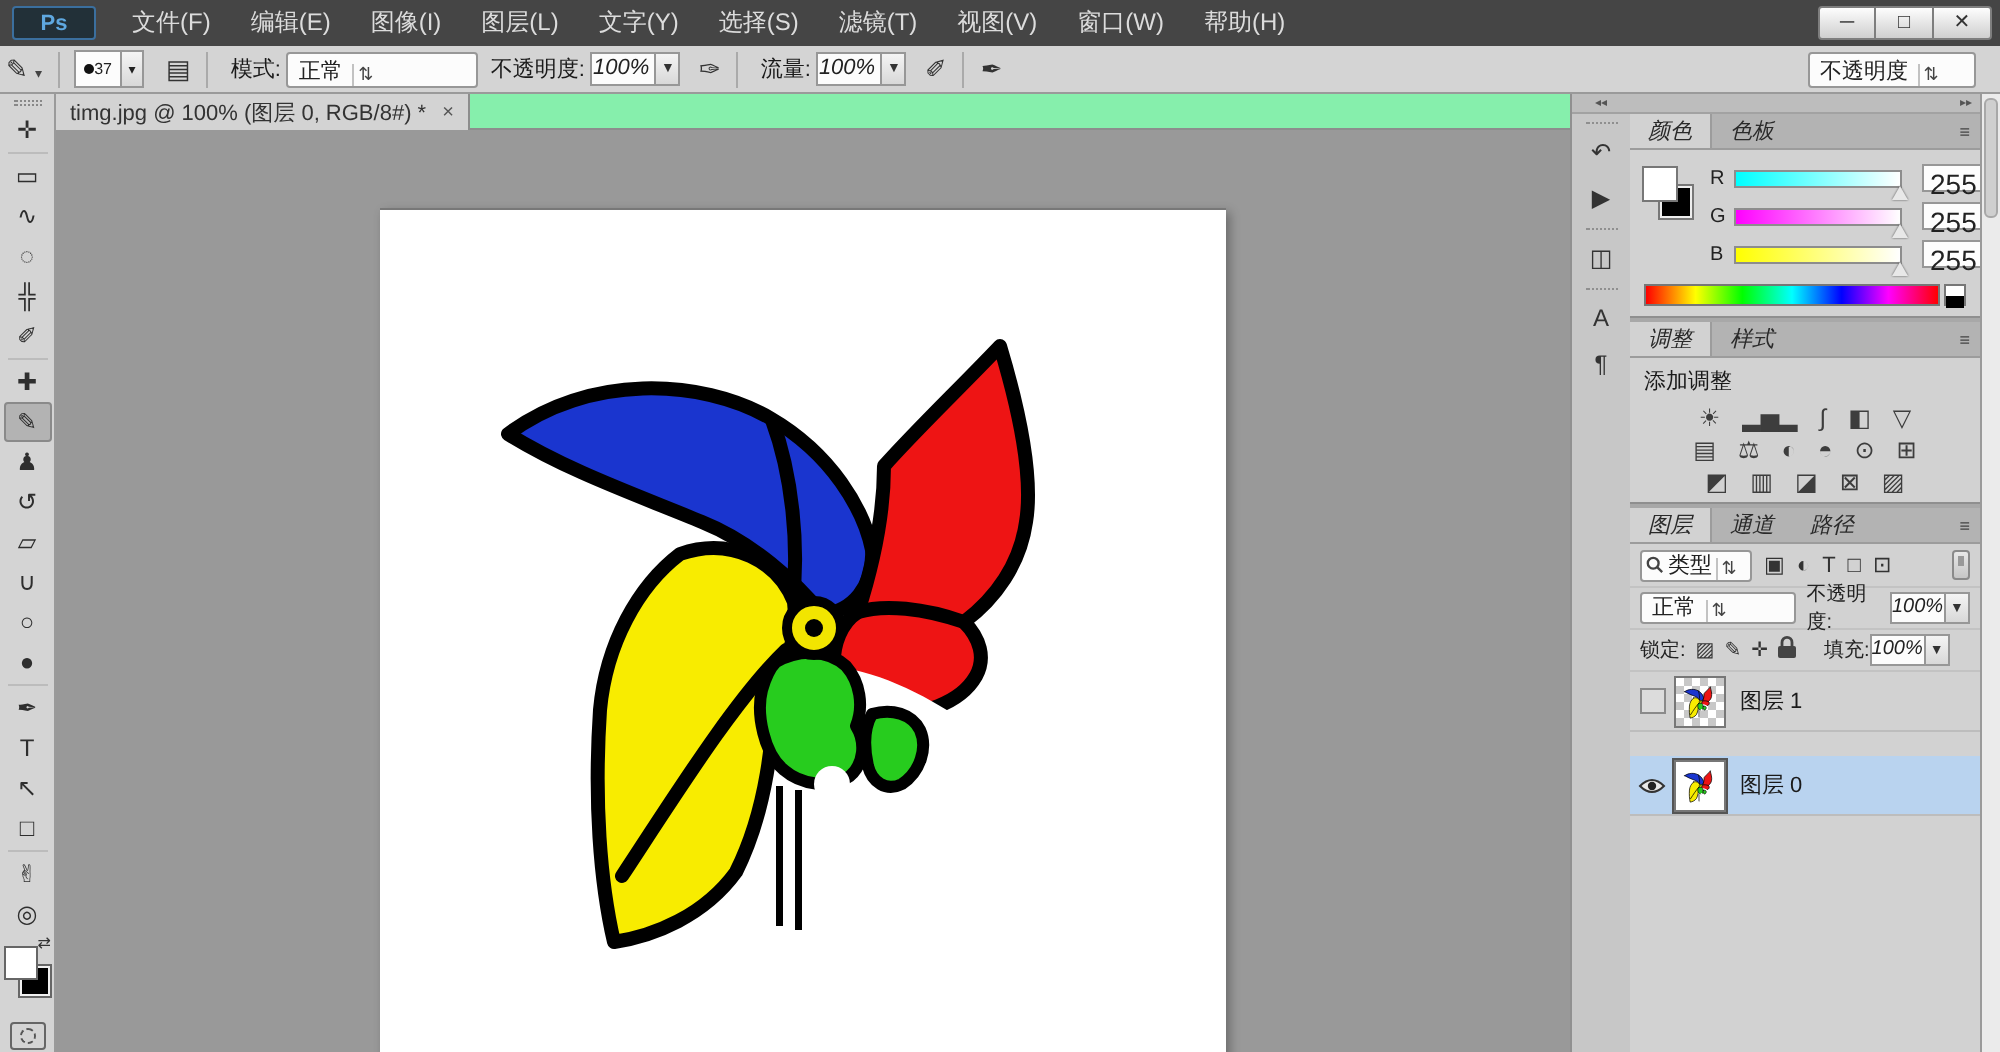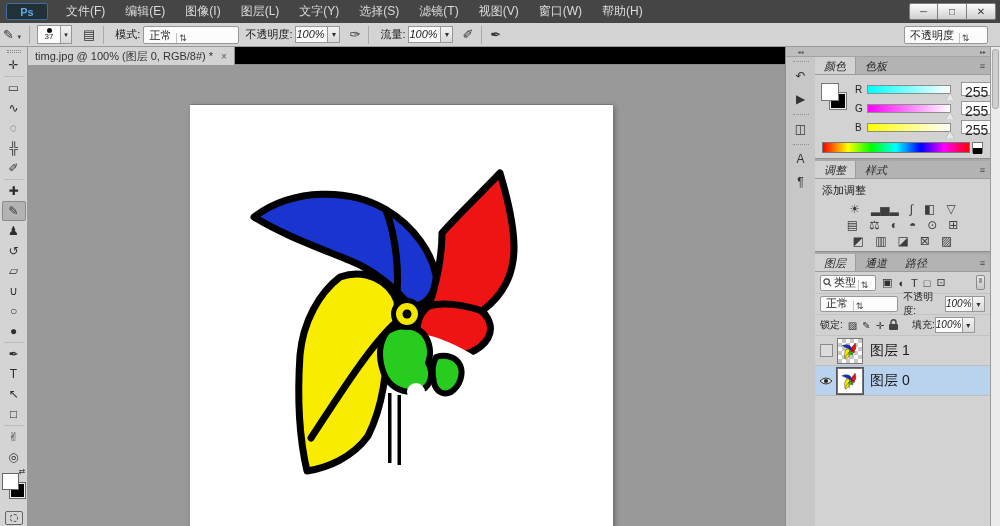--- a/index.html
+++ b/index.html
@@ -22,28 +22,28 @@
   .ob-icon { font-size:13px; color:#333; padding:0 3px; }
   .tiny-arrow { font-size:7px; color:#444; }
   .ob-label { margin:0 3px 0 6px; color:#1a1a1a; }
   .combo { display:flex; align-items:flex-end; height:18px; background:#fcfcfc; border:1px solid #979797; border-radius:2px; }
   .combo .txt { padding:0 5px; }
   .combo .ud { width:12px; text-align:center; font-size:9px; color:#444; border-left:1px solid #c2c2c2; }
   .spin { display:flex; height:17px; }
   .spin .val { width:33px; background:#fcfcfc; border:1px solid #979797; text-align:right; padding:1px 3px 0 0;font-style:italic; }
   .spin .arr { width:12px; background:linear-gradient(#f4f4f4,#d8d8d8); border:1px solid #979797; border-left:0; font-size:7px; color:#333; display:flex; align-items:center; justify-content:center; }
   #brush-size-btn { display:flex; height:19px; margin-left:2px; }
-  #brush-size-btn .preview { width:24px; background:#fcfcfc; border:1px solid #979797; display:flex; flex-direction:column; align-items:center; justify-content:center; }
+  #brush-size-btn .preview { width:24px; background:#fcfcfc; border:1px solid #979797; display:flex; align-items:center; justify-content:center; }
   #brush-size-btn .dot { width:5px; height:5px; border-radius:50%; background:#111; }
   #brush-size-btn .num { font-size:8px; line-height:8px; }
   #brush-size-btn .arr { width:11px; background:linear-gradient(#f4f4f4,#d8d8d8); border:1px solid #979797; border-left:0; font-size:7px; display:flex; align-items:center; justify-content:center; }
   #workspace-select { margin-left:auto; margin-right:12px; width:84px; }
 
   
-  #tabbar { position:absolute; left:28px; top:47px; width:757px; height:18px; background:#000000; border-bottom:1px solid #8d8d8d; display:flex; }
+  #tabbar { position:absolute; left:28px; top:47px; width:757px; height:18px; background:#86efac; border-bottom:1px solid #8d8d8d; display:flex; }
   #doc-tab { height:18px; background:#d3d3d3; border-right:1px solid #8d8d8d; display:flex; align-items:center; padding:0 7px; font-size:11px; color:#333; }
   #doc-tab .close { margin-left:8px; color:#555; font-size:10px; }
 
   
   #toolbar { position:absolute; left:0; top:47px; width:28px; height:479px; background:#d4d4d4; border-right:1px solid #9a9a9a; display:flex; flex-direction:column; align-items:center; }
   #toolbar .grip { width:14px; height:3px; margin:3px 0 2px; border-top:1px dotted #888; border-bottom:1px dotted #888; }
   .tool { width:24px; height:20px; display:flex; align-items:center; justify-content:center; font-size:12px; color:#2e2e2e; }
   .tool.selected { background:#b3b3b3; border:1px solid #8a8a8a; border-radius:2px; }
   .tool-sep { width:20px; height:1px; background:#bcbcbc; margin:1px 0; }
   #fgbg { position:relative; width:24px; height:32px; margin-top:4px; }
@@ -98,27 +98,27 @@
   #lp-filter-row { height:22px; }
   #type-combo { width:56px; height:16px; }
   #type-combo .txt { padding:0 2px; display:flex; align-items:center; gap:2px; }
   .lp-ficon { margin-left:6px; font-size:11px; color:#333; }
   #lp-toggle { margin-left:auto; width:9px; height:15px; background:linear-gradient(#e8e8e8,#c6c6c6); border:1px solid #8a8a8a; border-radius:2px; position:relative; }
   #lp-toggle:after { content:""; position:absolute; left:2px; top:2px; width:3px; height:5px; background:#999; }
   #blend-combo { width:80px; }
   .small-label { font-size:10px; margin-left:5px; }
   .lock-icon { margin-left:5px; font-size:10px; color:#333; }
   .layer-row { display:flex; align-items:center; height:30px; border-bottom:1px solid #bdbdbd; }
-  .layer-row.selected { background:#b9d3ef; }
+  .layer-row.selected { background:#b9d3ef;margin-top:12px; }
   .vis-cell { width:22px; display:flex; justify-content:center; }
   .vis-box { width:13px; height:13px; background:#dcdcdc; border:1px solid #8a8a8a; }
   .thumb { width:26px; height:26px; border:1px solid #777; margin-right:7px; background:#fff; display:flex; align-items:center; justify-content:center; }
   .thumb.checker { background-image:linear-gradient(45deg,#c8c8c8 25%,transparent 25%,transparent 75%,#c8c8c8 75%),linear-gradient(45deg,#c8c8c8 25%,#fff 25%,#fff 75%,#c8c8c8 75%); background-size:8px 8px; background-position:0 0,4px 4px; }
   .thumb.focus { outline:1px solid #555; }
-  .layer-name { font-size:14px; color:#1a1a1a; }
+  .layer-name { font-size:11px; color:#1a1a1a; }
 
   #scroll-strip { position:absolute; left:990px; top:47px; width:10px; height:479px; background:#ebebeb; border-left:1px solid #9a9a9a; }
   #scroll-strip .sthumb { margin:2px 1px; height:60px; background:#cfcfcf; border:1px solid #a8a8a8; border-radius:3px; }
 
   svg.pwsvg { display:block; }
   .pw-outline { stroke:#000; stroke-linejoin:round; stroke-linecap:round; }
 </style>
 </head>
 <body>
 

